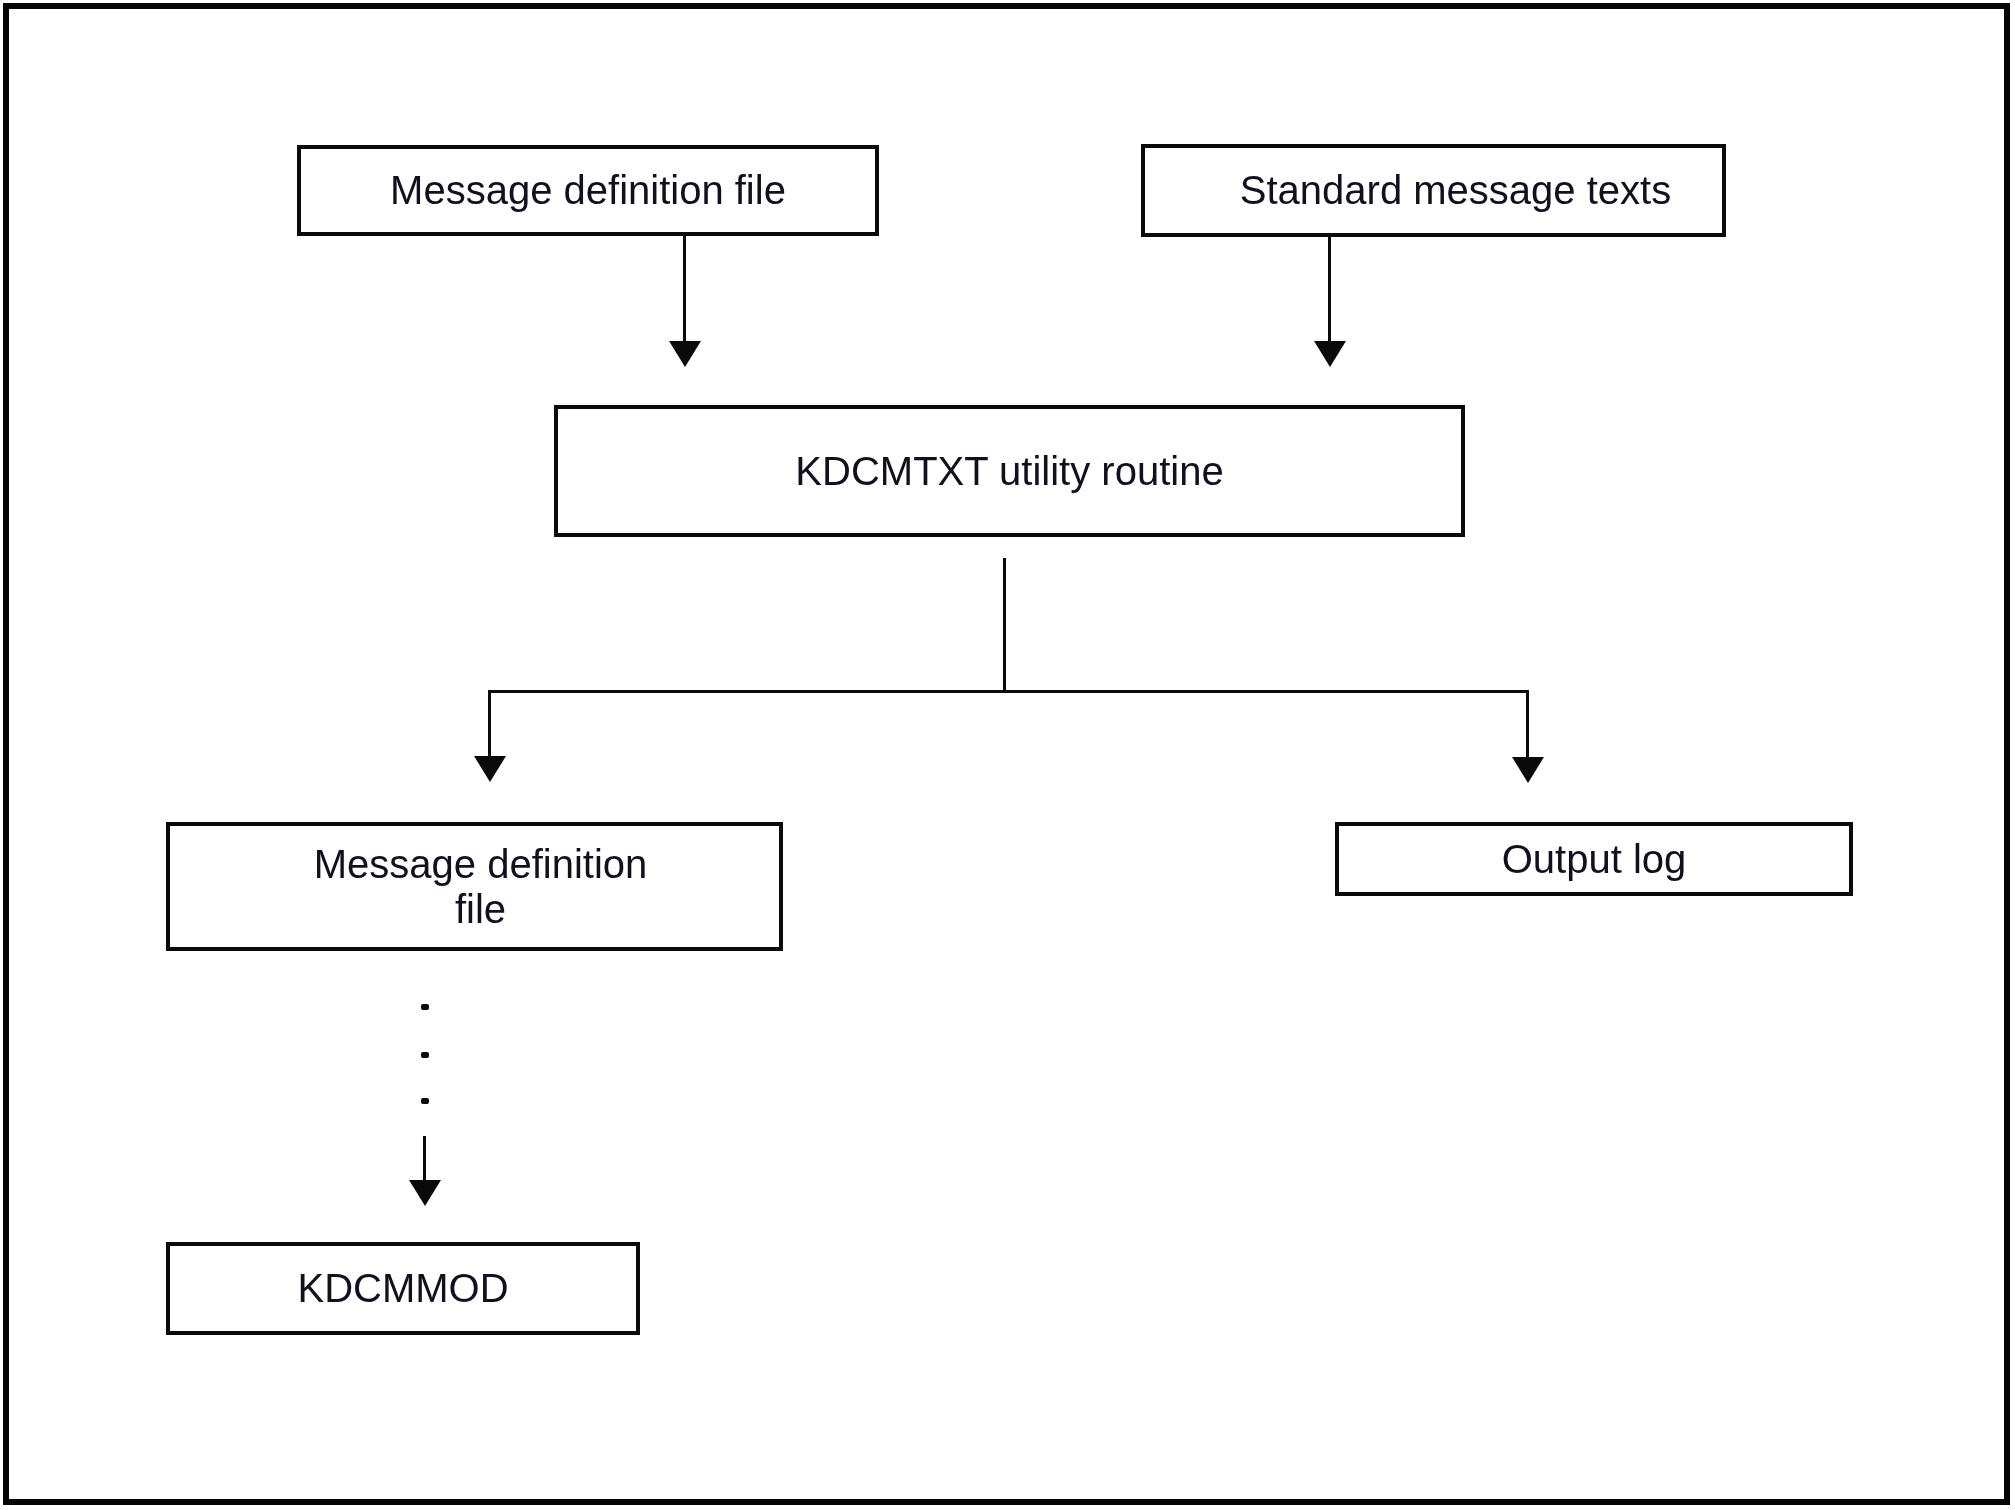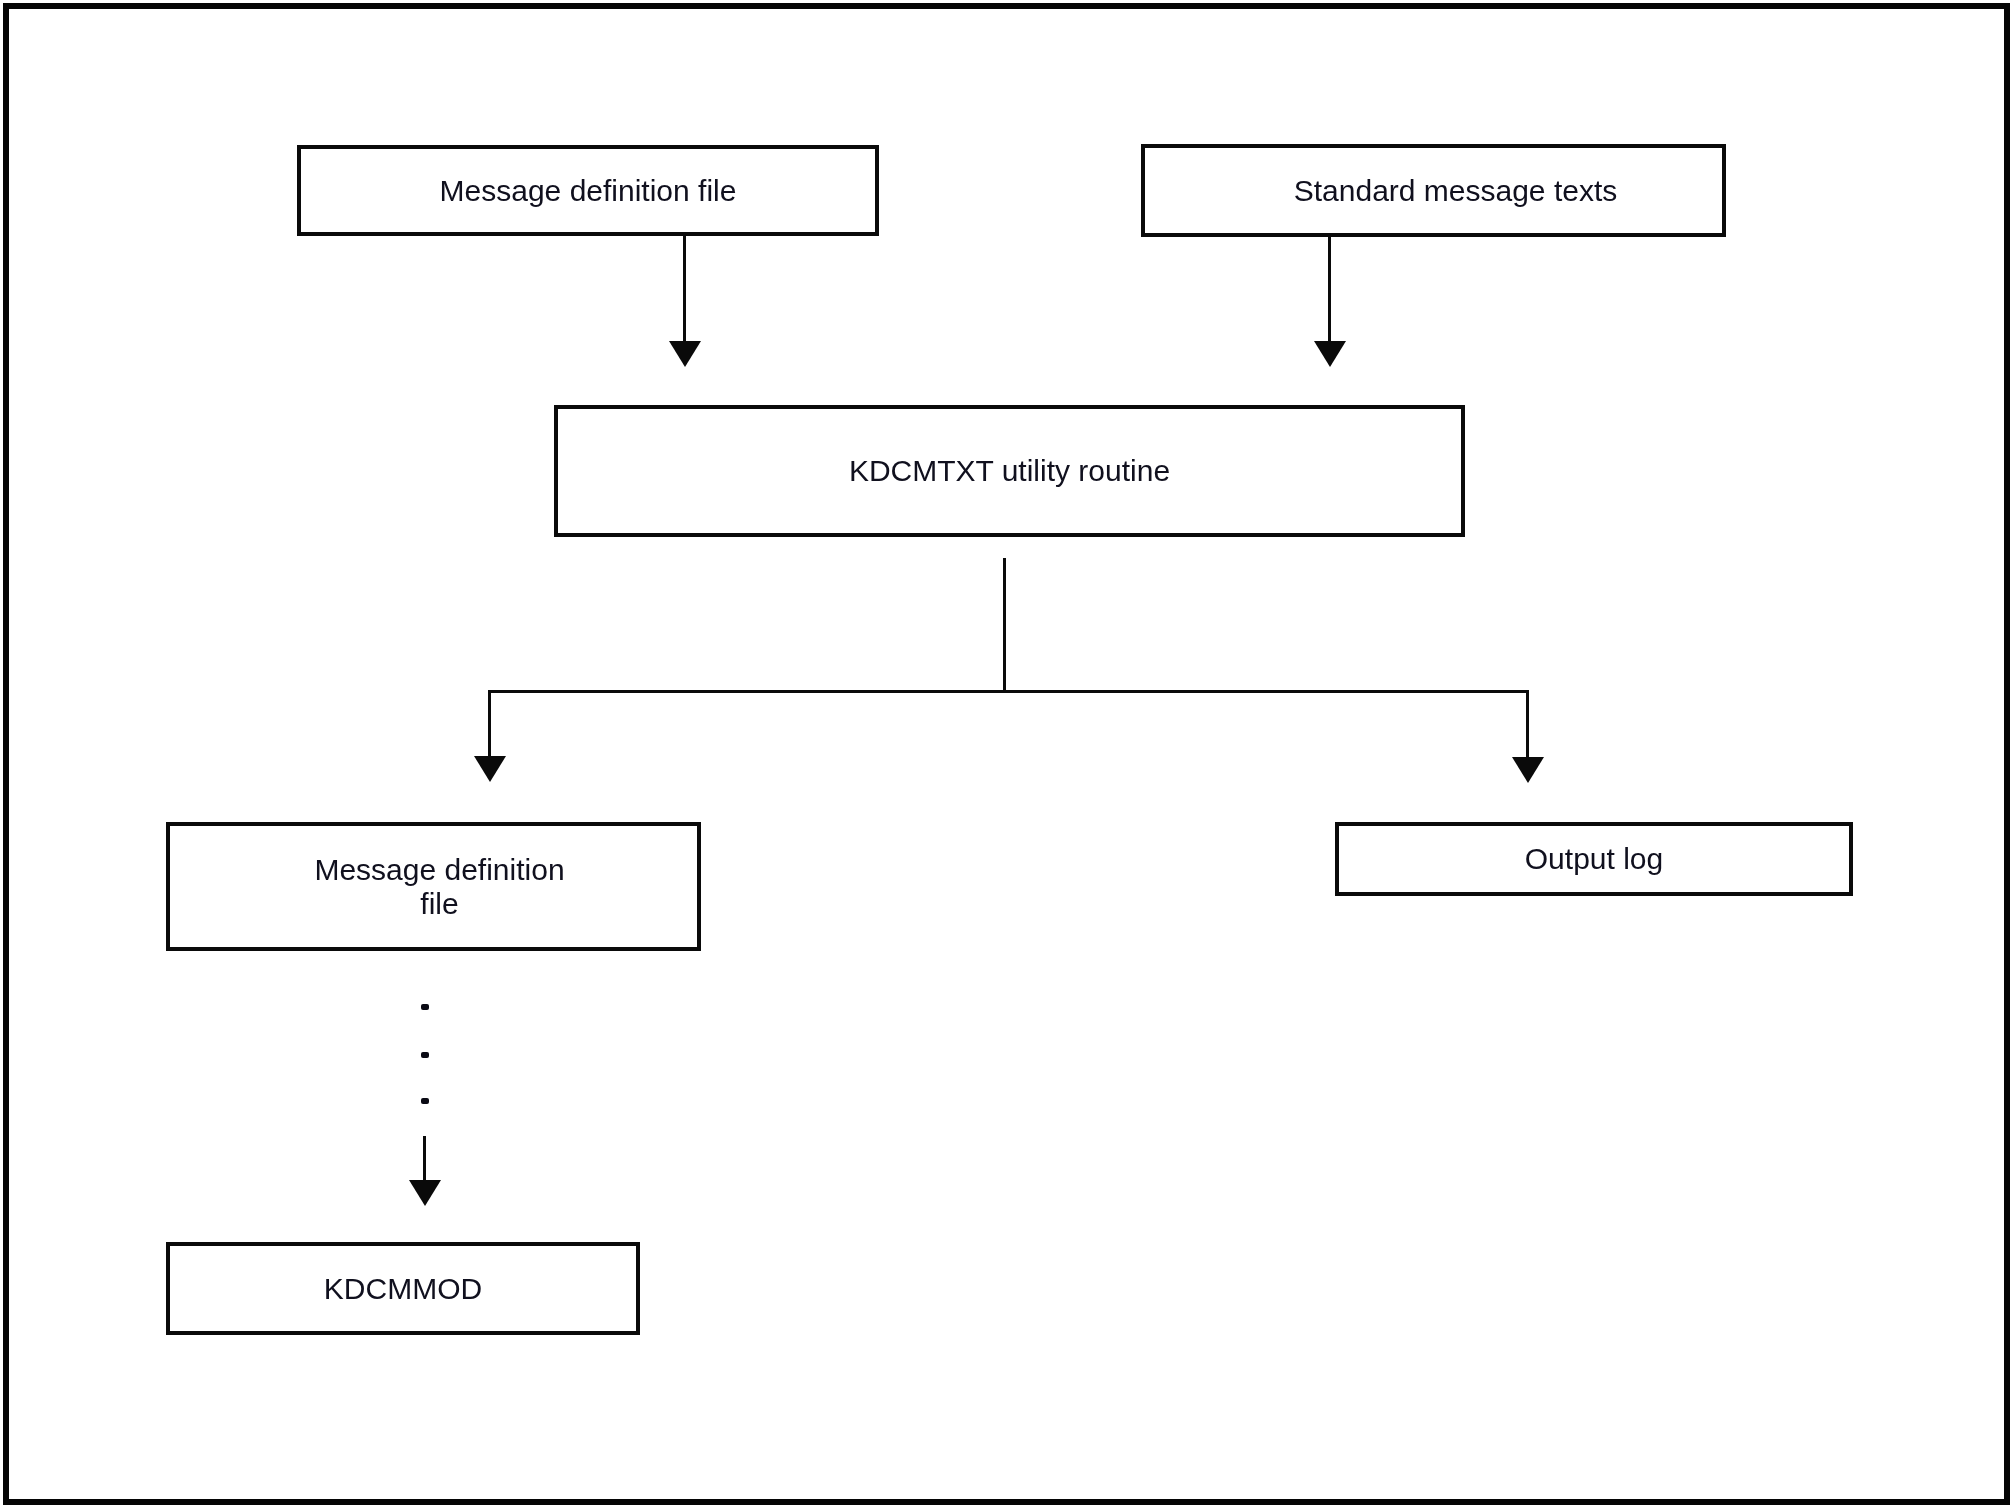--- a/index.html
+++ b/index.html
@@ -18,29 +18,29 @@
   }
   .node {
     position: absolute;
     box-sizing: border-box;
     border: 4px solid #0a0a0a;
     background: #ffffff;
     display: flex;
     align-items: center;
     justify-content: center;
     text-align: center;
-    font-size: 30px;
+    font-size: 40px;
     line-height: 1.12;
     color: #10101e;
     white-space: pre-line;
   }
   .box-msgdef-top  { left: 297px;  top: 145px; width: 582px; height: 91px; }
   .box-stdmsg      { left: 1141px; top: 144px; width: 585px; height: 93px; padding-left: 44px; }
   .box-kdcmtxt     { left: 554px;  top: 405px; width: 911px; height: 132px; }
-  .box-msgdef-out  { left: 166px;  top: 822px; width: 535px; height: 129px; padding-left: 12px; }
+  .box-msgdef-out  { left: 166px;  top: 822px; width: 617px; height: 129px; padding-left: 12px; }
   .box-outputlog   { left: 1335px; top: 822px; width: 518px; height: 74px; text-align: center; }
   .box-kdcmmod     { left: 166px;  top: 1242px; width: 474px; height: 93px; }
 
   .vline, .hline { position: absolute; background: #0a0a0a; }
   .line-a   { left: 683px;  top: 235px; width: 3px;  height: 108px; }
   .line-b   { left: 1328px; top: 236px; width: 3px;  height: 107px; }
   .stem     { left: 1003px; top: 558px; width: 3px;  height: 134px; }
   .branch   { left: 488px;  top: 690px; width: 1041px; height: 3px; }
   .drop-l   { left: 488px;  top: 690px; width: 3px;  height: 68px; }
   .drop-r   { left: 1526px; top: 690px; width: 3px;  height: 68px; }

